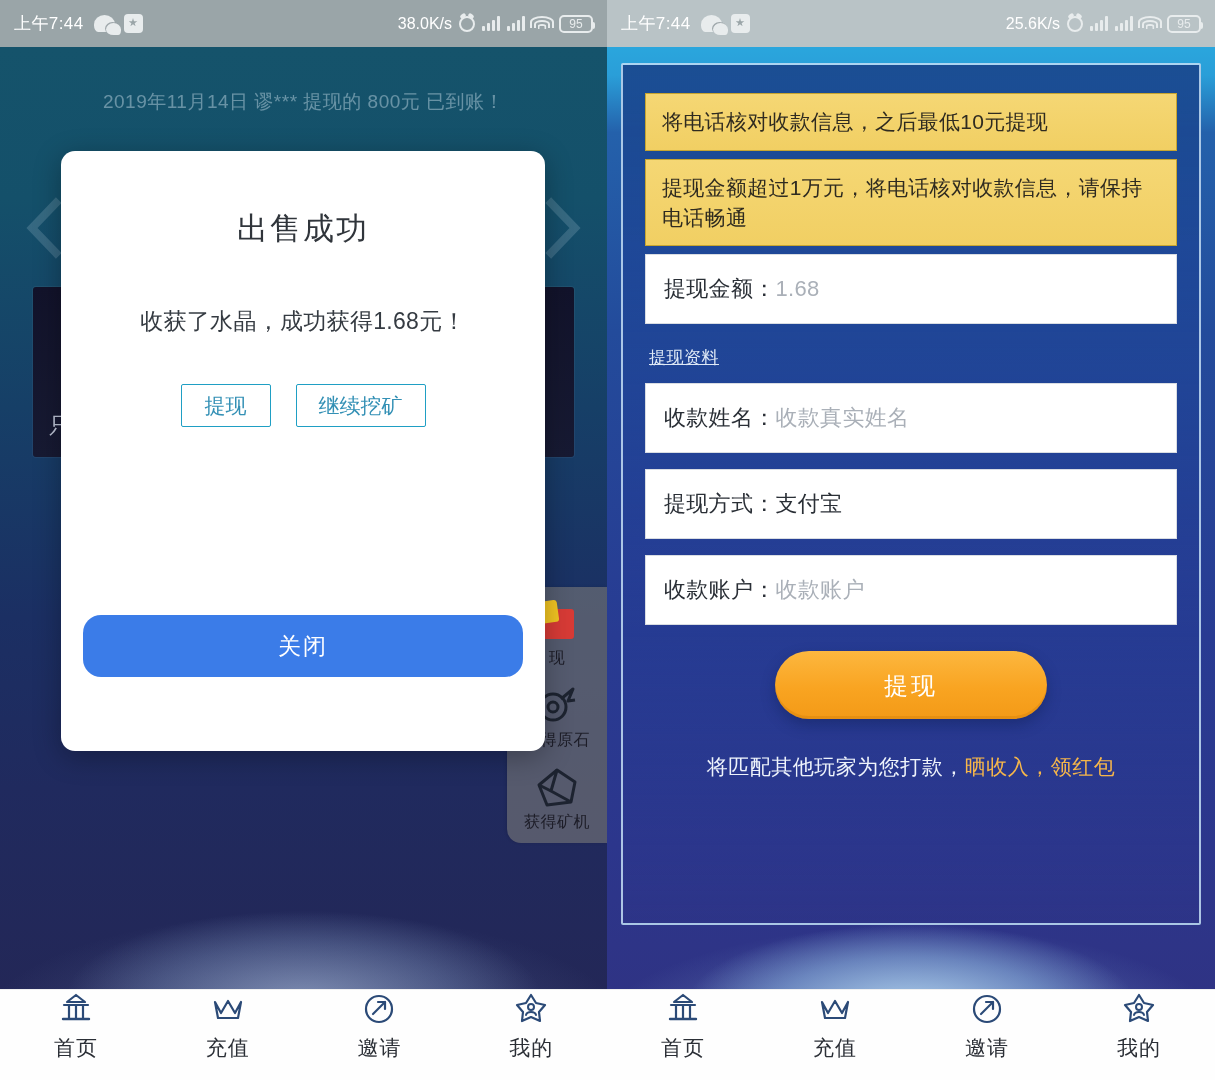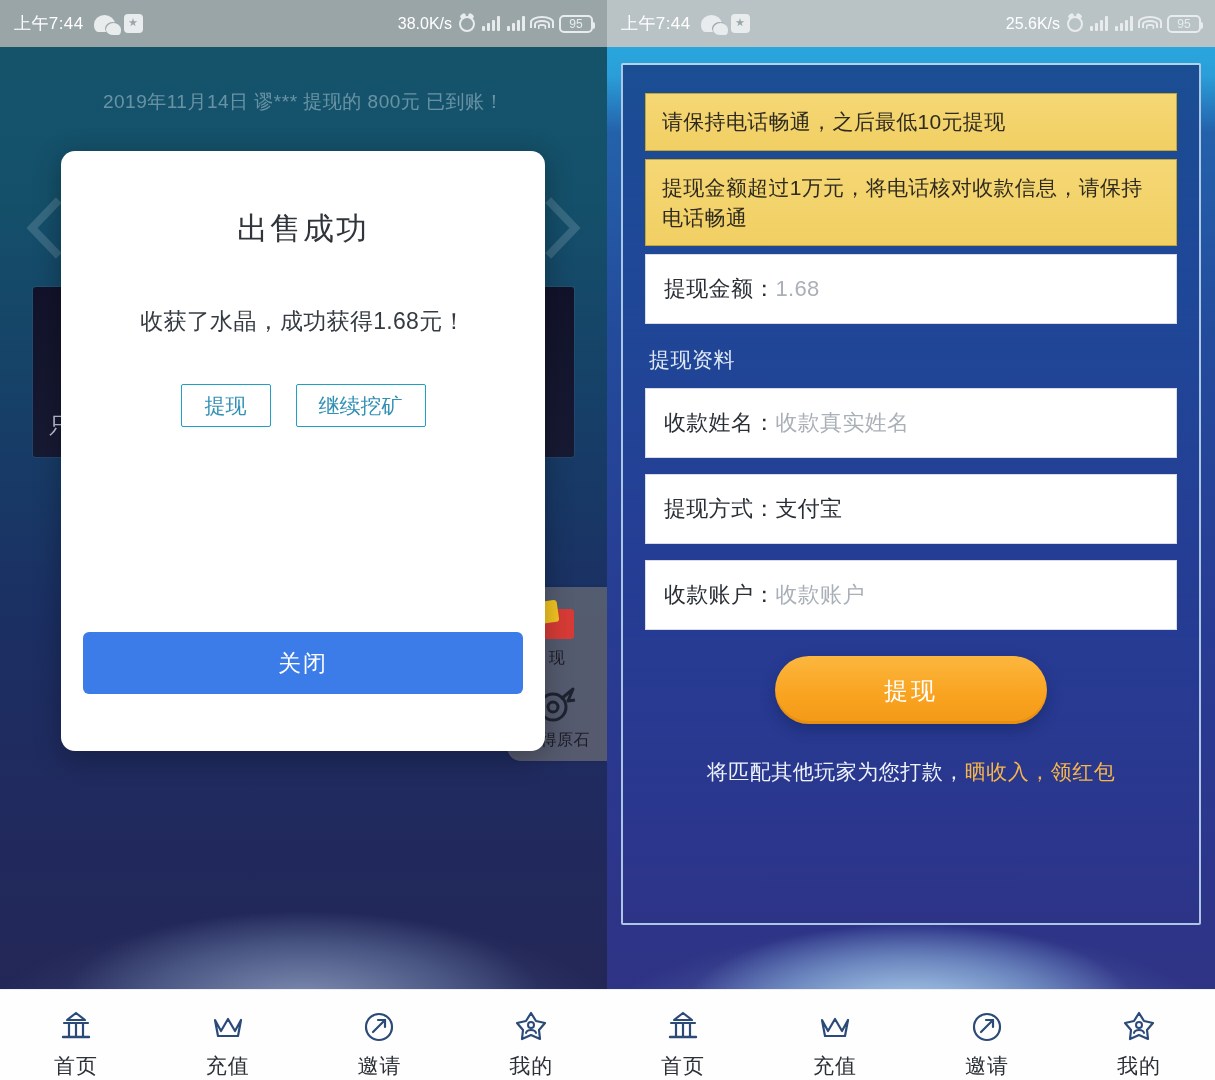--- a/index.html
+++ b/index.html
@@ -122,21 +122,21 @@
     text-align:center;font-size:23px;color:#353b42;margin-top:56px;letter-spacing:.3px;
   }
   .dlg-actions{display:flex;justify-content:center;gap:25px;margin-top:47px;}
   .dlg-btn{
     border:1px solid #1f9fc4;color:#3390b5;background:#fff;
     font-size:21px;padding:10px 22px;border-radius:2px;line-height:1;
     font-family:inherit;cursor:pointer;min-width:90px;text-align:center;
   }
   .dlg-spacer{flex:1;}
   .dlg-close{
-    margin:0 22px 57px;height:62px;border:none;border-radius:6px;
+    margin:0 22px 74px;height:62px;border:none;border-radius:18px;
     background:#3b7ce8;color:#fff;font-size:23px;letter-spacing:2px;
     font-family:inherit;cursor:pointer;
   }
 
   
   .right-body{
     position:relative;width:100%;height:950px;
     background:
       radial-gradient(ellipse 300px 110px at 50% 101%, rgba(174,208,236,.95) 0%, rgba(140,180,222,.55) 45%, rgba(40,60,150,0) 75%),
       radial-gradient(ellipse 450px 165px at 50% 105%, rgba(150,190,230,.55) 0%, rgba(40,60,150,0) 72%),
@@ -159,21 +159,21 @@
   }
   .field{
     background:#fff;border:1px solid #d9dde3;
     padding:19px 18px;margin-bottom:16px;
     font-size:22px;color:#2a2f36;letter-spacing:.3px;
     display:flex;align-items:center;
   }
   .field .ph{color:#aab0b8;}
   .field.amount{margin-bottom:22px;}
   .sect-label{
-    color:#dfe9f6;font-size:21px;margin:0 0 14px 4px;letter-spacing:.5px;
+    color:#dfe9f6;font-size:17px;margin:0 0 14px 4px;letter-spacing:.5px;text-decoration:underline;
   }
   .withdraw-wrap{text-align:center;margin-top:26px;}
   .withdraw-btn{
     display:inline-block;width:272px;height:68px;line-height:68px;
     border-radius:34px;border:none;
     background:linear-gradient(180deg,#fcb73f 0%,#f9a421 55%,#f39a17 100%);
     color:#fff;font-size:24px;letter-spacing:3px;
     font-family:inherit;cursor:pointer;
     box-shadow:0 6px 14px rgba(10,30,80,.38), inset 0 -3px 0 rgba(190,110,0,.25);
   }
@@ -184,21 +184,21 @@
   .record-btn{
     margin-top:22px;background:#fff;border:1px solid #e2e6eb;
     height:62px;display:flex;align-items:center;justify-content:center;
     font-size:23px;color:#2a2f36;letter-spacing:1px;cursor:pointer;
   }
 
   
   .tabbar{
     position:absolute;bottom:0;left:0;width:100%;height:90px;
     background:#fefefe;
-    display:flex;align-items:flex-end;
+    display:flex;align-items:flex-start;
     border-top:1px solid #f0f0f0;
   }
   .tab{
     flex:1;display:flex;flex-direction:column;align-items:center;justify-content:center;gap:6px;
     cursor:pointer;
   }
   .tab-ico{width:38px;height:38px;display:flex;align-items:center;justify-content:center;}
   .tab-ico svg{display:block;}
   .tab-label{font-size:21px;color:#2b2f36;letter-spacing:1px;}
 </style>
@@ -269,20 +269,30 @@
         <div class="dock-item">
           <span class="dock-icon">
             <svg width="44" height="42" viewBox="0 0 44 42">
               <circle cx="18" cy="22" r="13" fill="none" stroke="#1d2330" stroke-width="3"></circle>
               <circle cx="18" cy="22" r="5" fill="none" stroke="#1d2330" stroke-width="3"></circle>
               <path d="M26 14 L38 4 L33 16 L40 15" fill="none" stroke="#1d2330" stroke-width="3" stroke-linejoin="round"></path>
             </svg>
           </span>
           <span class="dock-label">获得原石</span>
         </div>
+        <div class="dock-item">
+          <span class="dock-icon">
+            <svg width="44" height="42" viewBox="0 0 44 42">
+              <path d="M22 3 L40 15 L36 35 L12 38 L4 18 Z" fill="none" stroke="#1d2330" stroke-width="3" stroke-linejoin="round"></path>
+              <path d="M22 3 L16 24 L36 35" fill="none" stroke="#1d2330" stroke-width="3" stroke-linejoin="round"></path>
+              <path d="M16 24 L4 18" fill="none" stroke="#1d2330" stroke-width="3"></path>
+            </svg>
+          </span>
+          <span class="dock-label">获得矿机</span>
+        </div>
       </div>
 
       <div class="dialog">
         <div class="dlg-title">出售成功</div>
         <div class="dlg-msg">收获了水晶，成功获得1.68元！</div>
         <div class="dlg-actions">
           <button class="dlg-btn">提现</button>
           <button class="dlg-btn">继续挖矿</button>
         </div>
         <div class="dlg-spacer"></div>
@@ -362,21 +372,21 @@
             <span></span>
             <span></span>
           </span>
         <span class="batt">95</span>
       </span>
     </div>
 
     <div class="right-body">
       <div class="rp-frame">
 
-        <div class="notice">请保持电话畅通，之后最低10元提现</div>
+        <div class="notice">将电话核对收款信息，之后最低10元提现</div>
         <div class="notice">提现金额超过1万元，将电话核对收款信息，请保持电话畅通</div>
 
         <div class="field amount">
           <span>提现金额：</span>
           <span class="ph">1.68</span>
         </div>
 
         <div class="sect-label">提现资料</div>
 
         <div class="field">

